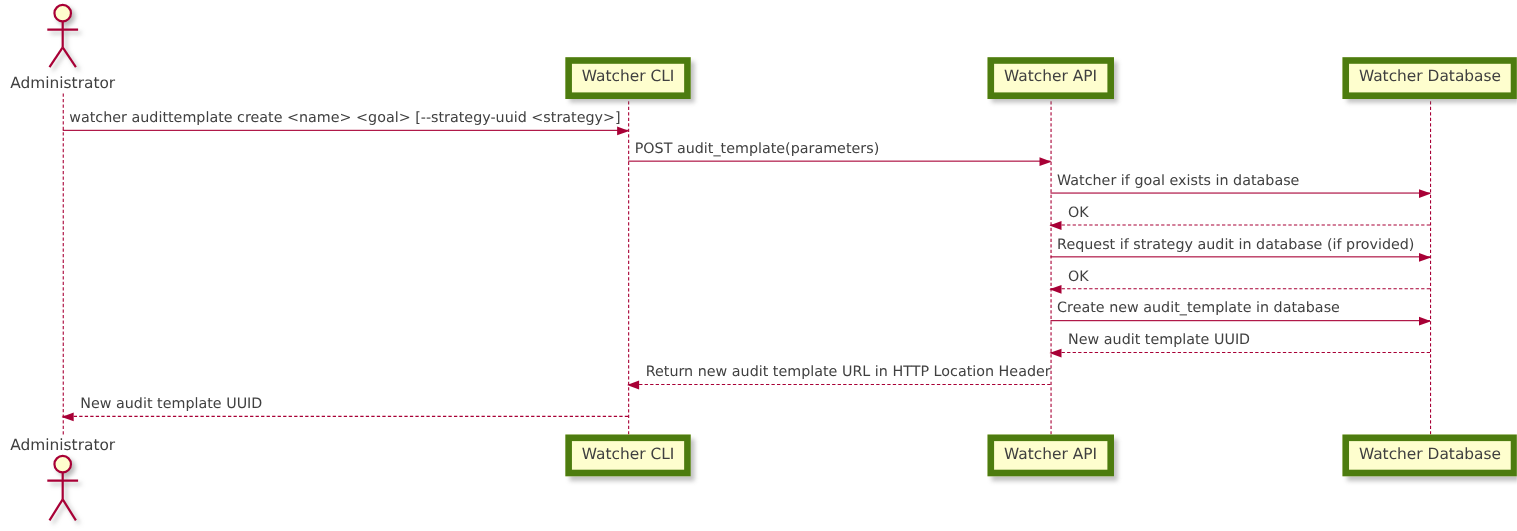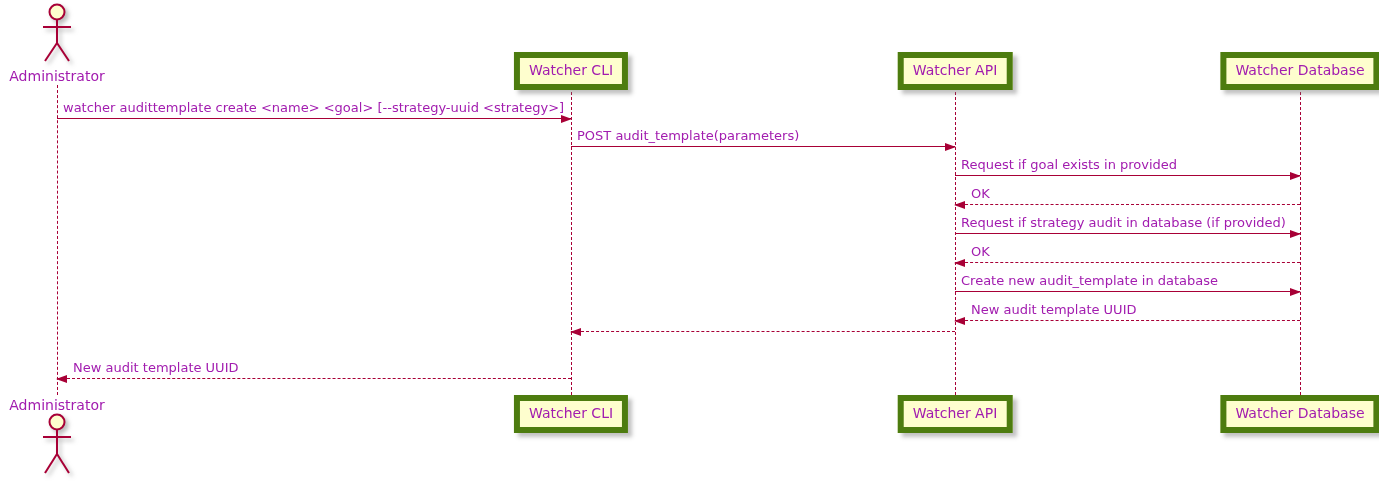--- a/index.html
+++ b/index.html
@@ -1,21 +1,21 @@
 <!DOCTYPE html>
 <html><head>
 <meta charset="utf-8">
 <style>
   html,body{margin:0;padding:0;background:#ffffff;}
   #canvas{
     position:relative;
     width:1379px;height:483px;
     background:#ffffff;
     font-family:"DejaVu Sans","Liberation Sans",sans-serif;
-    color:#a21caf;
+    color:#404040;
     overflow:hidden;
   }
   
   .lifeline{
     position:absolute;width:0;
     border-left:1px dashed #A80036;
   }
   
   .participant{
     position:absolute;
@@ -93,21 +93,21 @@
   </div>
 
   <div class="msg solid to-right" style="left:571px;top:128px;width:384px">
     <span class="msg-label">POST audit_template(parameters)</span>
     <div class="msg-line">
         <i class="head right"></i>
       </div>
   </div>
 
   <div class="msg solid to-right" style="left:955px;top:157px;width:345px">
-    <span class="msg-label">Request if goal exists in provided</span>
+    <span class="msg-label">Watcher if goal exists in database</span>
     <div class="msg-line">
         <i class="head right"></i>
       </div>
   </div>
 
   <div class="msg dashed to-left" style="left:955px;top:186px;width:345px">
     <span class="msg-label">OK</span>
     <div class="msg-line">
         <i class="head left"></i>
       </div>
@@ -135,20 +135,21 @@
   </div>
 
   <div class="msg dashed to-left" style="left:955px;top:302px;width:345px">
     <span class="msg-label">New audit template UUID</span>
     <div class="msg-line">
         <i class="head left"></i>
       </div>
   </div>
 
   <div class="msg dashed to-left" style="left:571px;top:331px;width:384px">
+    <span class="msg-label">Return new audit template URL in HTTP Location Header</span>
     <div class="msg-line">
         <i class="head left"></i>
       </div>
   </div>
 
   <div class="msg dashed to-left" style="left:57px;top:360px;width:514px">
     <span class="msg-label">New audit template UUID</span>
     <div class="msg-line">
         <i class="head left"></i>
       </div>

